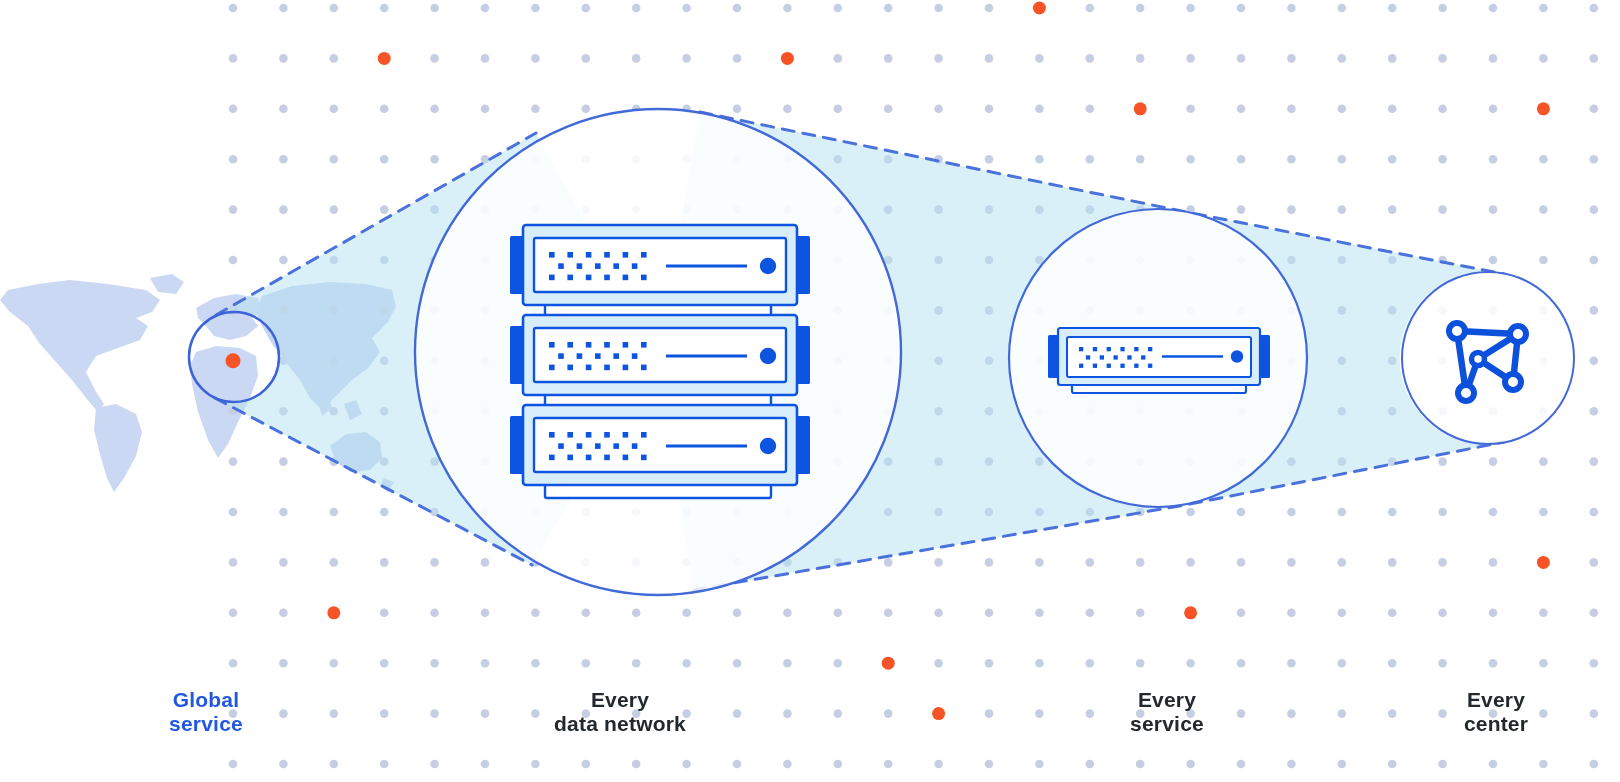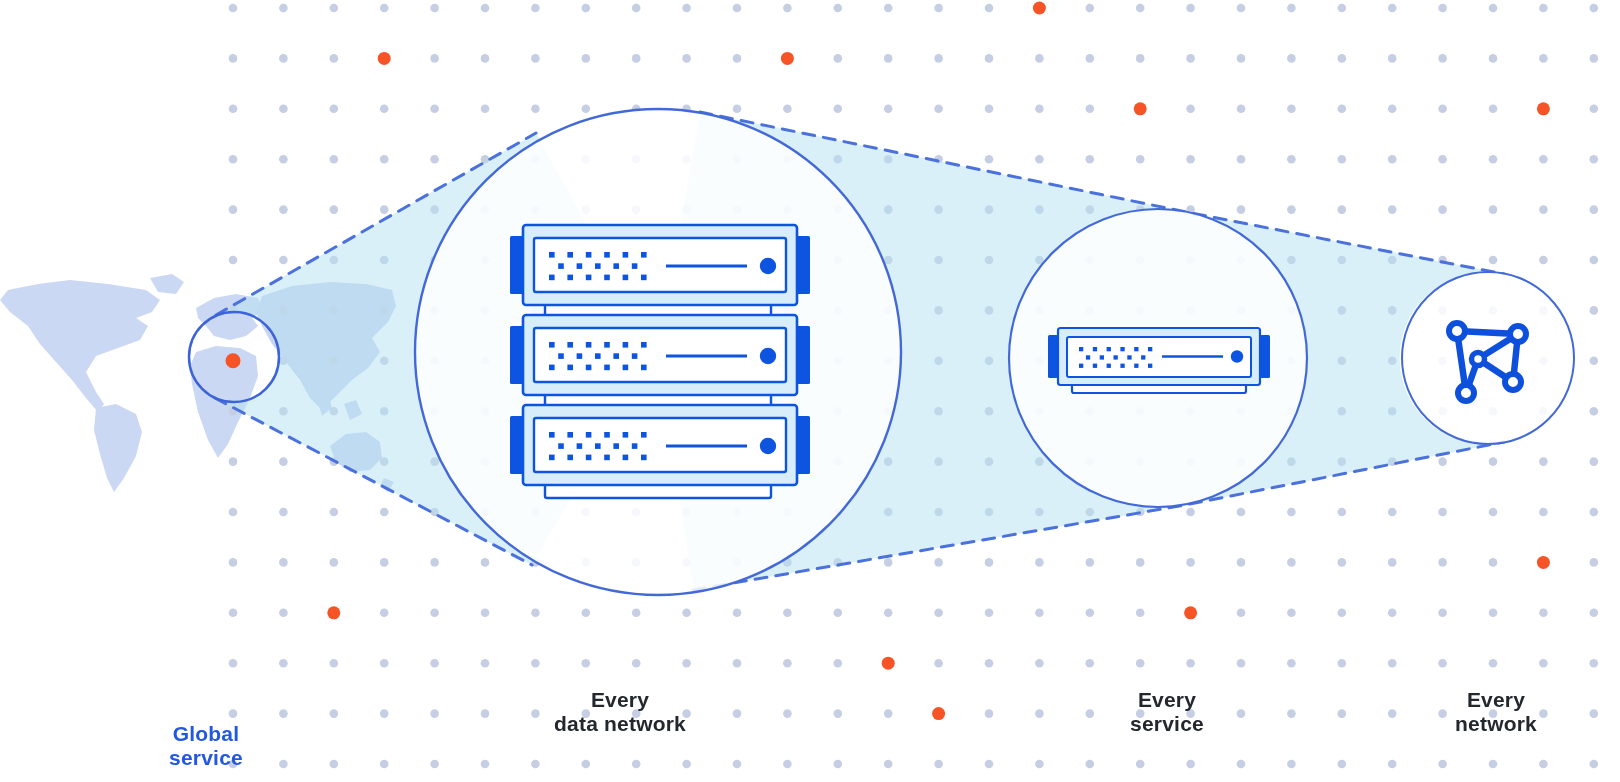--- a/index.html
+++ b/index.html
@@ -637,29 +637,29 @@
       <g fill="#ffffff" stroke="#0d50dc" stroke-width="6">
         <circle cx="1457" cy="331" r="8"></circle>
         <circle cx="1518" cy="334" r="8"></circle>
         <circle cx="1513" cy="382" r="8"></circle>
         <circle cx="1466" cy="393" r="8"></circle>
         <circle cx="1478" cy="359" r="6.5" stroke-width="5.5"></circle>
       </g>
     </g>
   </svg>
 
-  <div class="caption blue" style="left:206px;top:722px;">
+  <div class="caption blue" style="left:206px;top:688px;">
     <span>Global</span><br>
     <span>service</span>
   </div>
   <div class="caption dark" style="left:620px;top:688px;">
     <span>Every</span><br>
     <span>data network</span>
   </div>
   <div class="caption dark" style="left:1167px;top:688px;">
     <span>Every</span><br>
     <span>service</span>
   </div>
   <div class="caption dark" style="left:1496px;top:688px;">
     <span>Every</span><br>
-    <span>network</span>
+    <span>center</span>
   </div>
 </div>
 
 </body></html>

